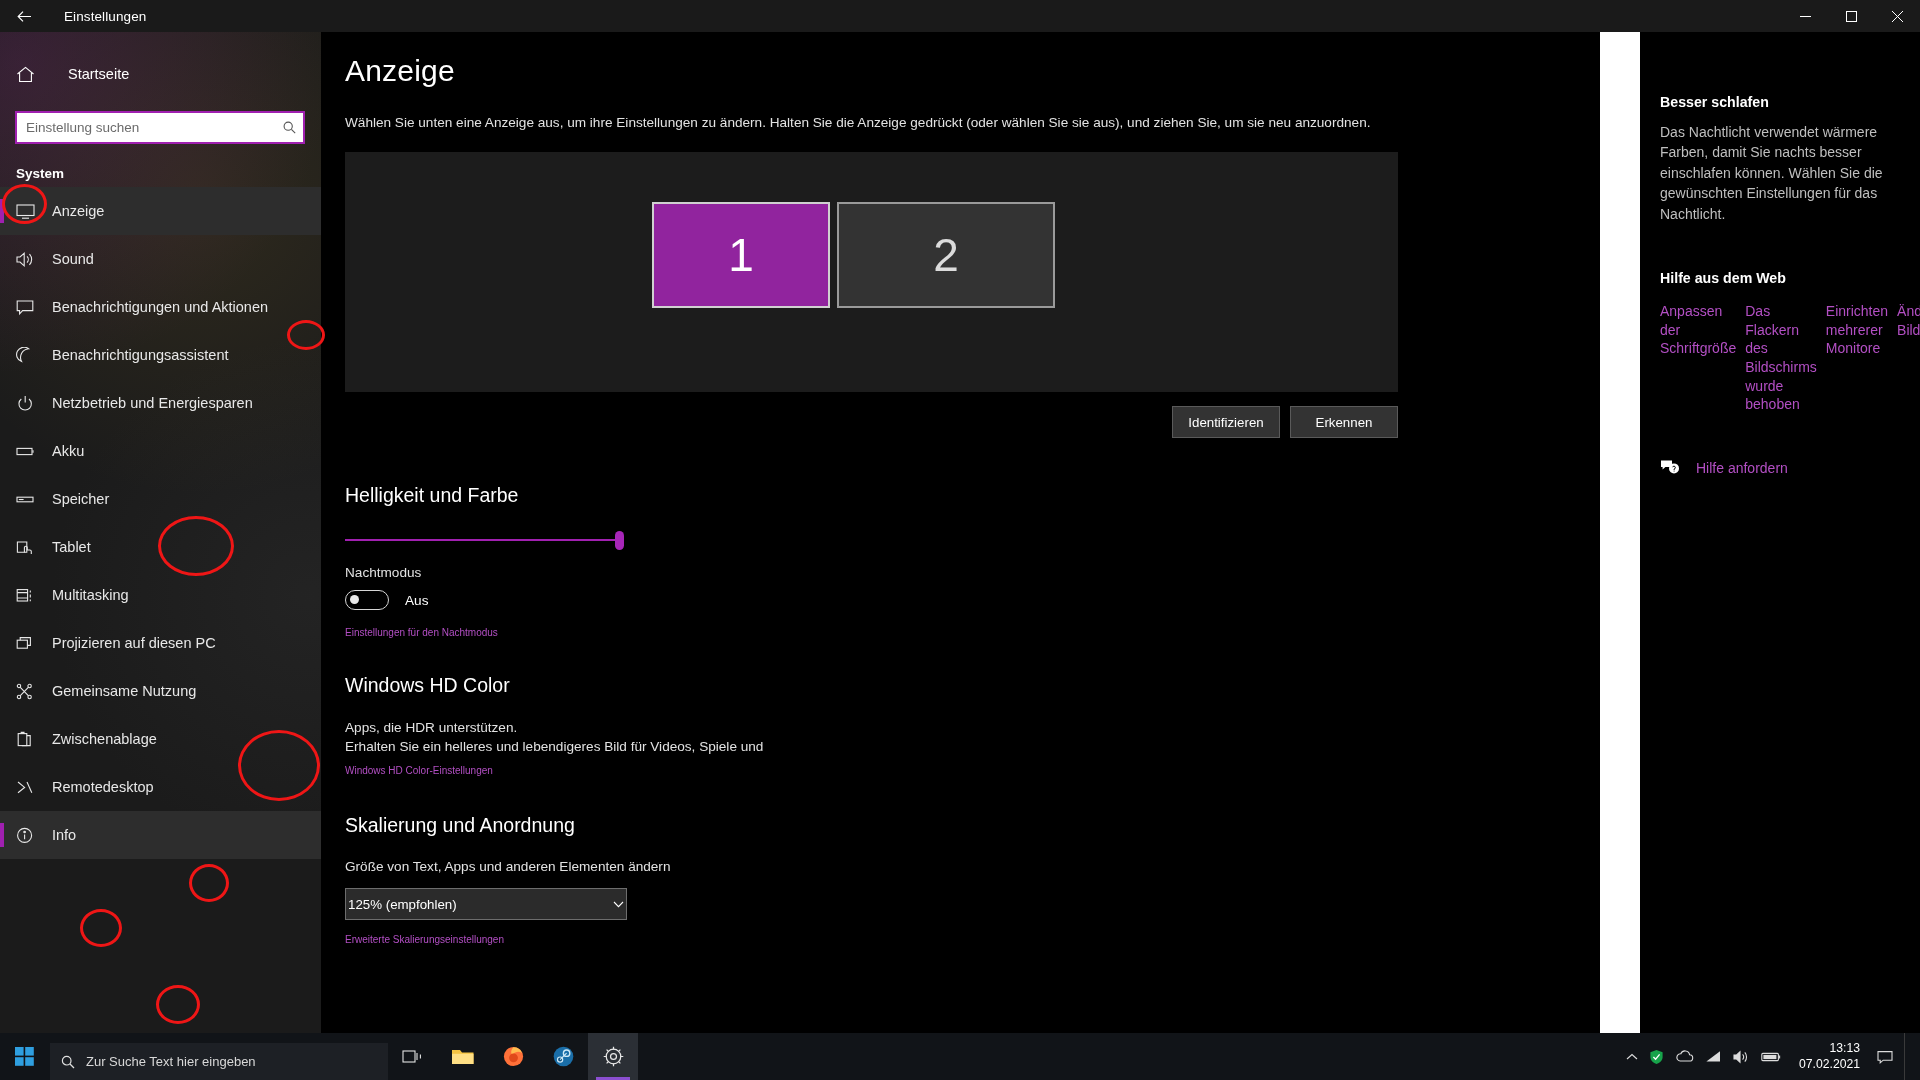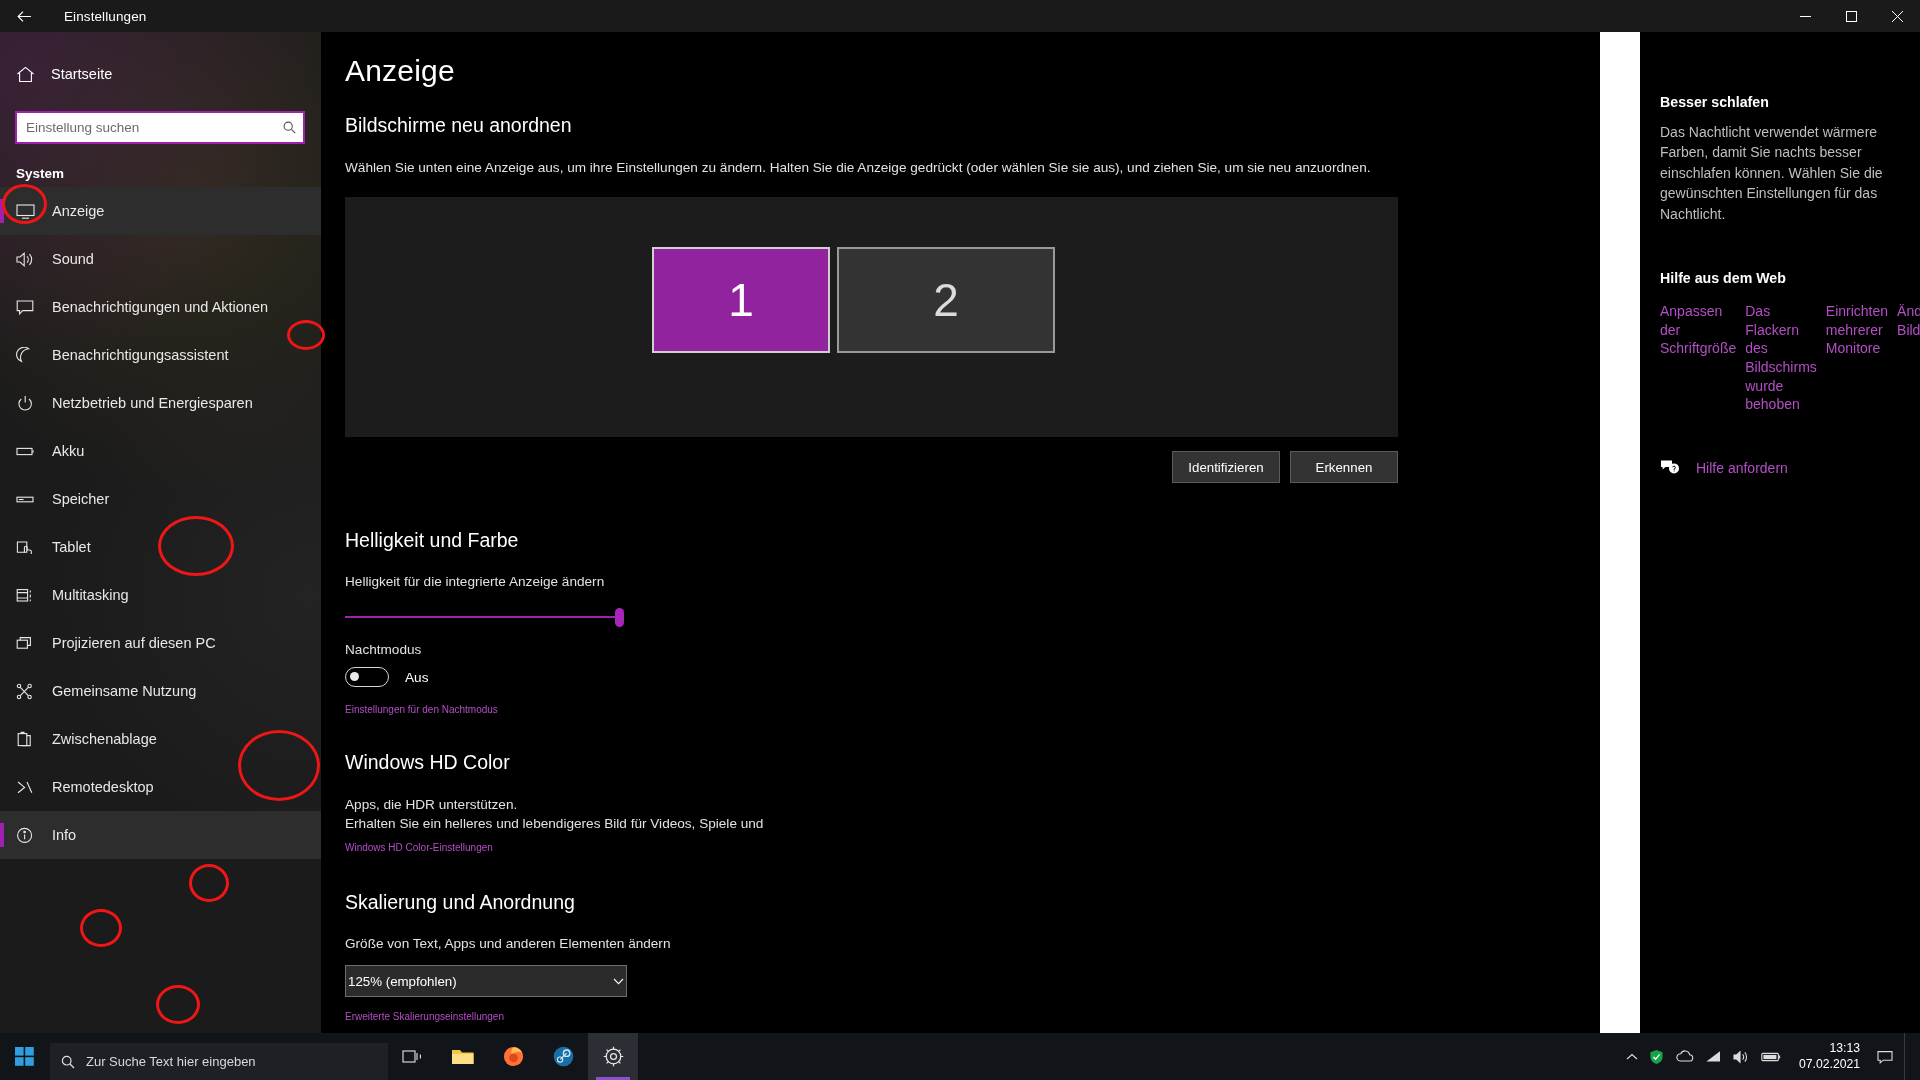--- a/index.html
+++ b/index.html
@@ -50,21 +50,21 @@
       radial-gradient(circle at 6% 3%, rgba(120,40,120,.28), transparent 30%),
       radial-gradient(circle at 62% 16%, rgba(150,120,40,.16), transparent 34%),
       radial-gradient(circle at 96% 55%, rgba(60,60,60,.25), transparent 40%);
     z-index: 10;
   }
   .nav-home {
     display: flex; align-items: center;
     height: 40px; margin-top: 22px; padding-left: 16px;
   }
   .nav-home .ico { width: 30px; color: #fff; font-size: 16px; display:flex; align-items:center;}
-  .nav-home .lbl { font-size: 14.5px; color: #fff; margin-left: 5px;}
+  .nav-home .lbl { font-size: 14.5px; color: #fff; margin-left: 22px;}
 
   .searchbox {
     position: relative;
     margin: 17px 0 0 15px;
     width: 290px; height: 33px;
     background: #fff;
     border: 2px solid #a020b0;
     display: flex; align-items: center;
   }
   .searchbox input {
@@ -475,21 +475,20 @@
         </svg>
       </span>
       <span class="lbl">Info</span>
     </div>
   </div>
 
   <div class="main">
 
     <div class="page-title">Anzeige</div>
 
-    <div class="sec-head">Bildschirme neu anordnen</div>
 
     <div class="body-text">Wählen Sie unten eine Anzeige aus, um ihre Einstellungen zu ändern. Halten Sie die Anzeige gedrückt (oder wählen Sie sie aus), und ziehen Sie, um sie neu anzuordnen.</div>
 
     <div class="monitor-canvas">
       <div class="monitor m1">
         <span>1</span>
       </div>
       <div class="monitor m2">
         <span>2</span>
       </div>
@@ -497,21 +496,20 @@
 
     <div class="btn-row">
       <button class="btn">Identifizieren</button>
       <button class="btn">Erkennen</button>
     </div>
 
     <div style="height:46px"></div>
 
     <div class="sec-head">Helligkeit und Farbe</div>
 
-    <div class="label-sm">Helligkeit für die integrierte Anzeige ändern</div>
 
     <div class="slider">
       <div class="track"></div>
       <div class="thumb"></div>
     </div>
 
     <div class="label-sm" style="margin-top:14px">Nachtmodus</div>
 
     <div class="toggle-row">
       <div class="toggle">

